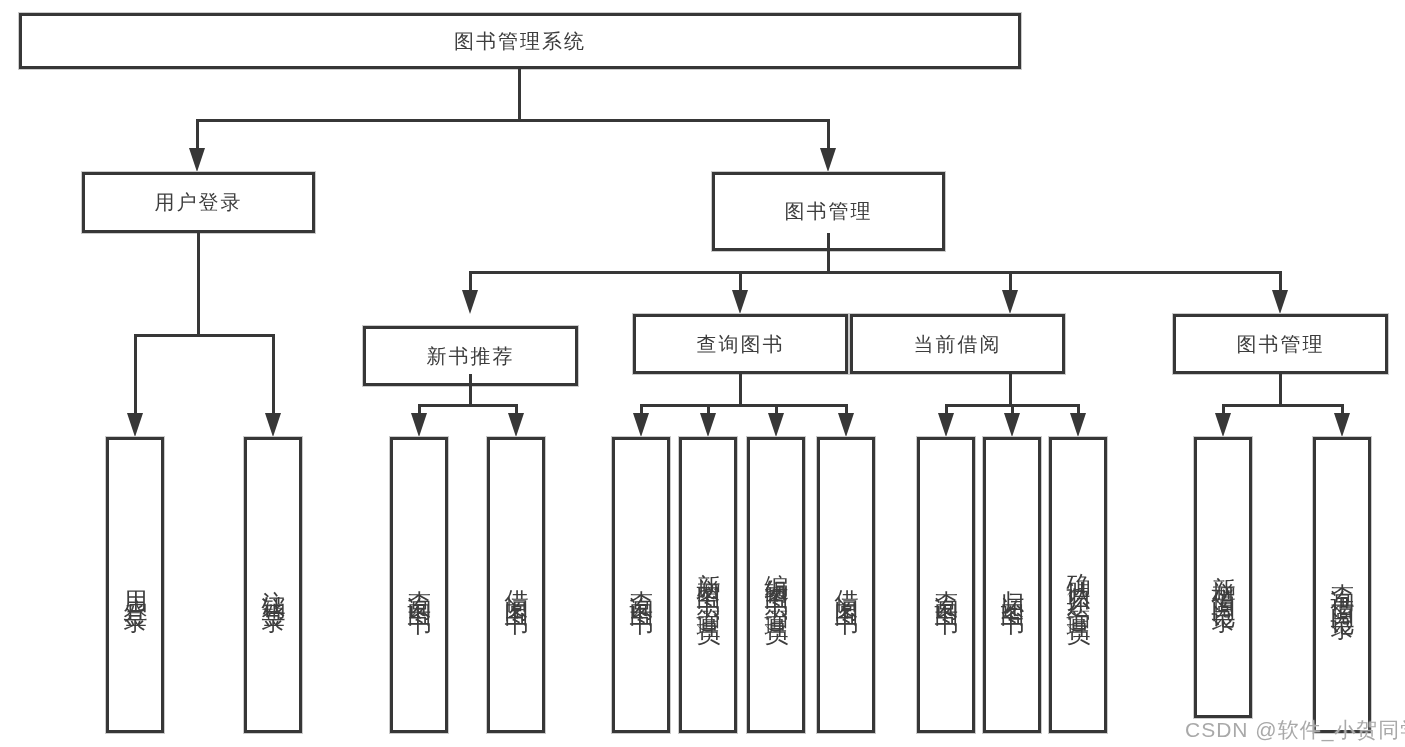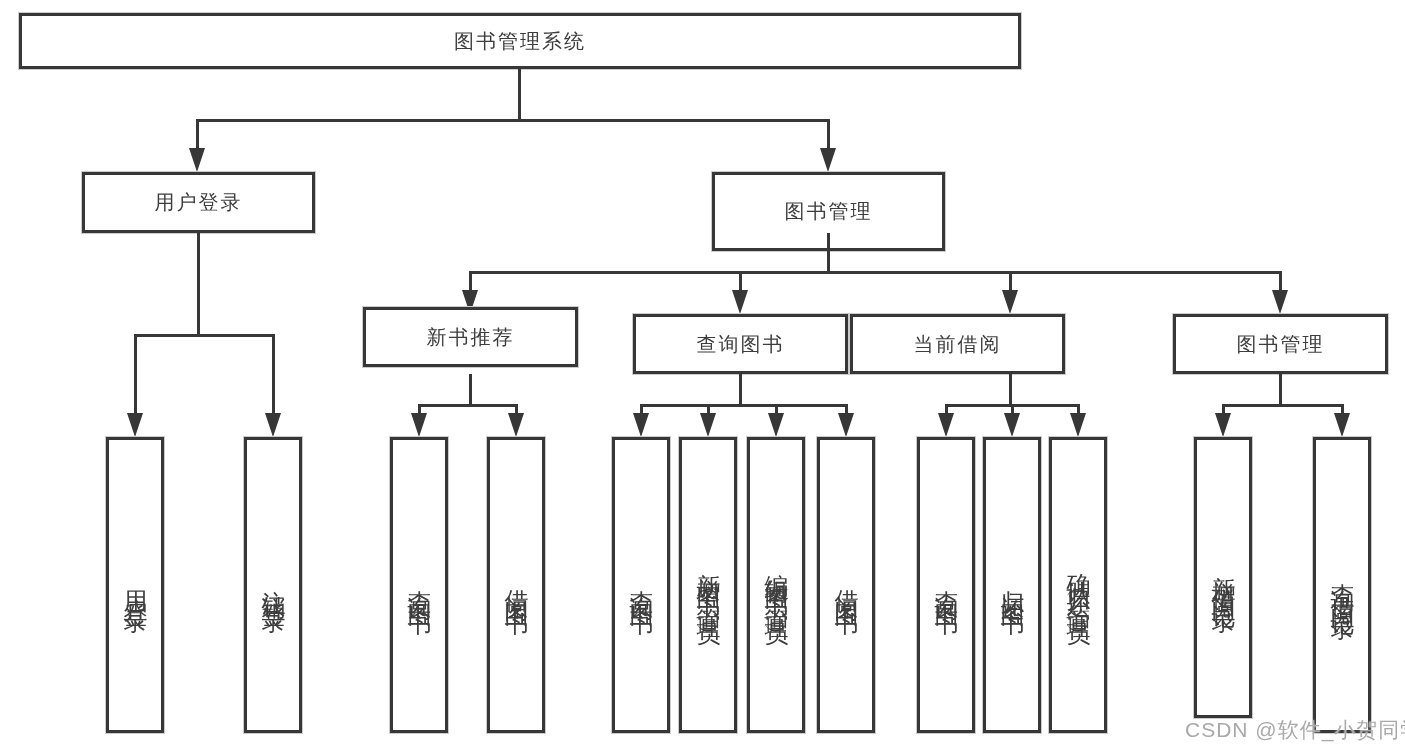--- a/index.html
+++ b/index.html
@@ -71,21 +71,21 @@
   <div class="hline" style="left:469px;top:271px;width:813px"></div>
   <div class="vline" style="left:469px;top:271px;height:22px"></div>
   <div class="arrow" style="left:462px;top:290px"></div>
   <div class="vline" style="left:739px;top:271px;height:22px"></div>
   <div class="arrow" style="left:732px;top:290px"></div>
   <div class="vline" style="left:1009px;top:271px;height:22px"></div>
   <div class="arrow" style="left:1002px;top:290px"></div>
   <div class="vline" style="left:1279px;top:271px;height:22px"></div>
   <div class="arrow" style="left:1272px;top:290px"></div>
 
-  <div class="box box-h" style="left:363px;top:307px;width:215px;height:60px">新书推荐</div>
+  <div class="box box-h" style="left:363px;top:326px;width:215px;height:60px">新书推荐</div>
   <div class="box box-h" style="left:633px;top:314px;width:215px;height:60px">查询图书</div>
   <div class="box box-h" style="left:850px;top:314px;width:215px;height:60px">当前借阅</div>
   <div class="box box-h" style="left:1173px;top:314px;width:215px;height:60px">图书管理</div>
 
   <div class="vline" style="left:469px;top:374px;height:32px"></div>
   <div class="vline" style="left:739px;top:374px;height:32px"></div>
   <div class="vline" style="left:1009px;top:374px;height:32px"></div>
   <div class="vline" style="left:1279px;top:374px;height:32px"></div>
 
   <div class="hline" style="left:418px;top:404px;width:100px"></div>

